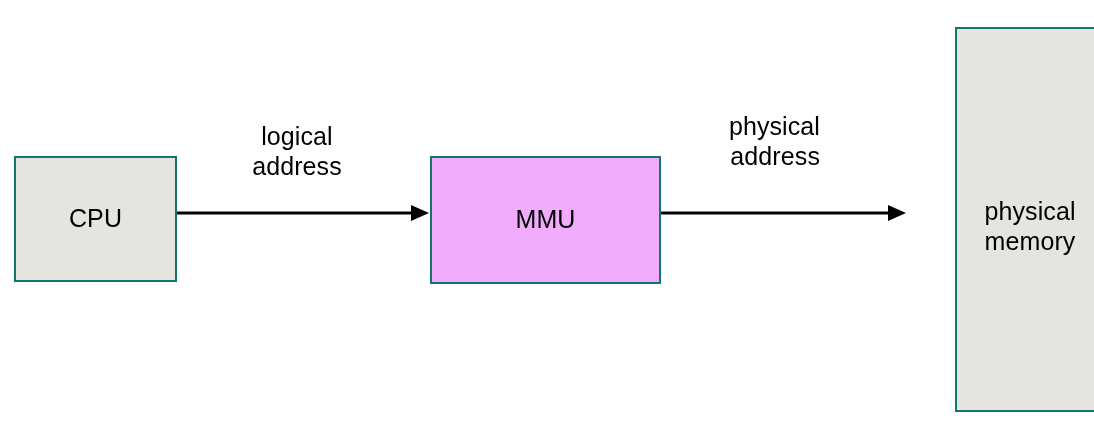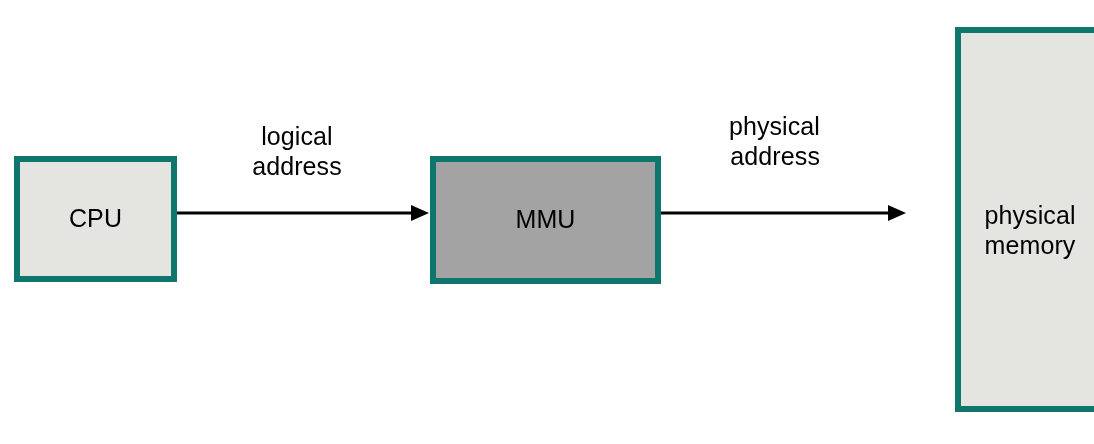--- a/index.html
+++ b/index.html
@@ -15,32 +15,32 @@
     width: 1094px;
     height: 444px;
     background: #ffffff;
     overflow: hidden;
   }
 
   
   .box {
     position: absolute;
     box-sizing: border-box;
-    border: 6px solid #0f766e;
+    border: 2px solid #0f766e;
     display: flex;
     align-items: center;
     justify-content: center;
     text-align: center;
     color: #000000;
     font-size: 25px;
     line-height: 1.18;
     letter-spacing: 0.1px;
   }
   .box-gray  { background: #e4e4e0; }
-  .box-blue  { background: #a3a3a3; }
+  .box-blue  { background: #f0abfc; }
 
   #cpu-box {
     left: 14px;  top: 156px;
     width: 163px; height: 126px;
   }
   #mmu-box {
     left: 430px; top: 156px;
     width: 231px; height: 128px;
   }
   #memory-box {

